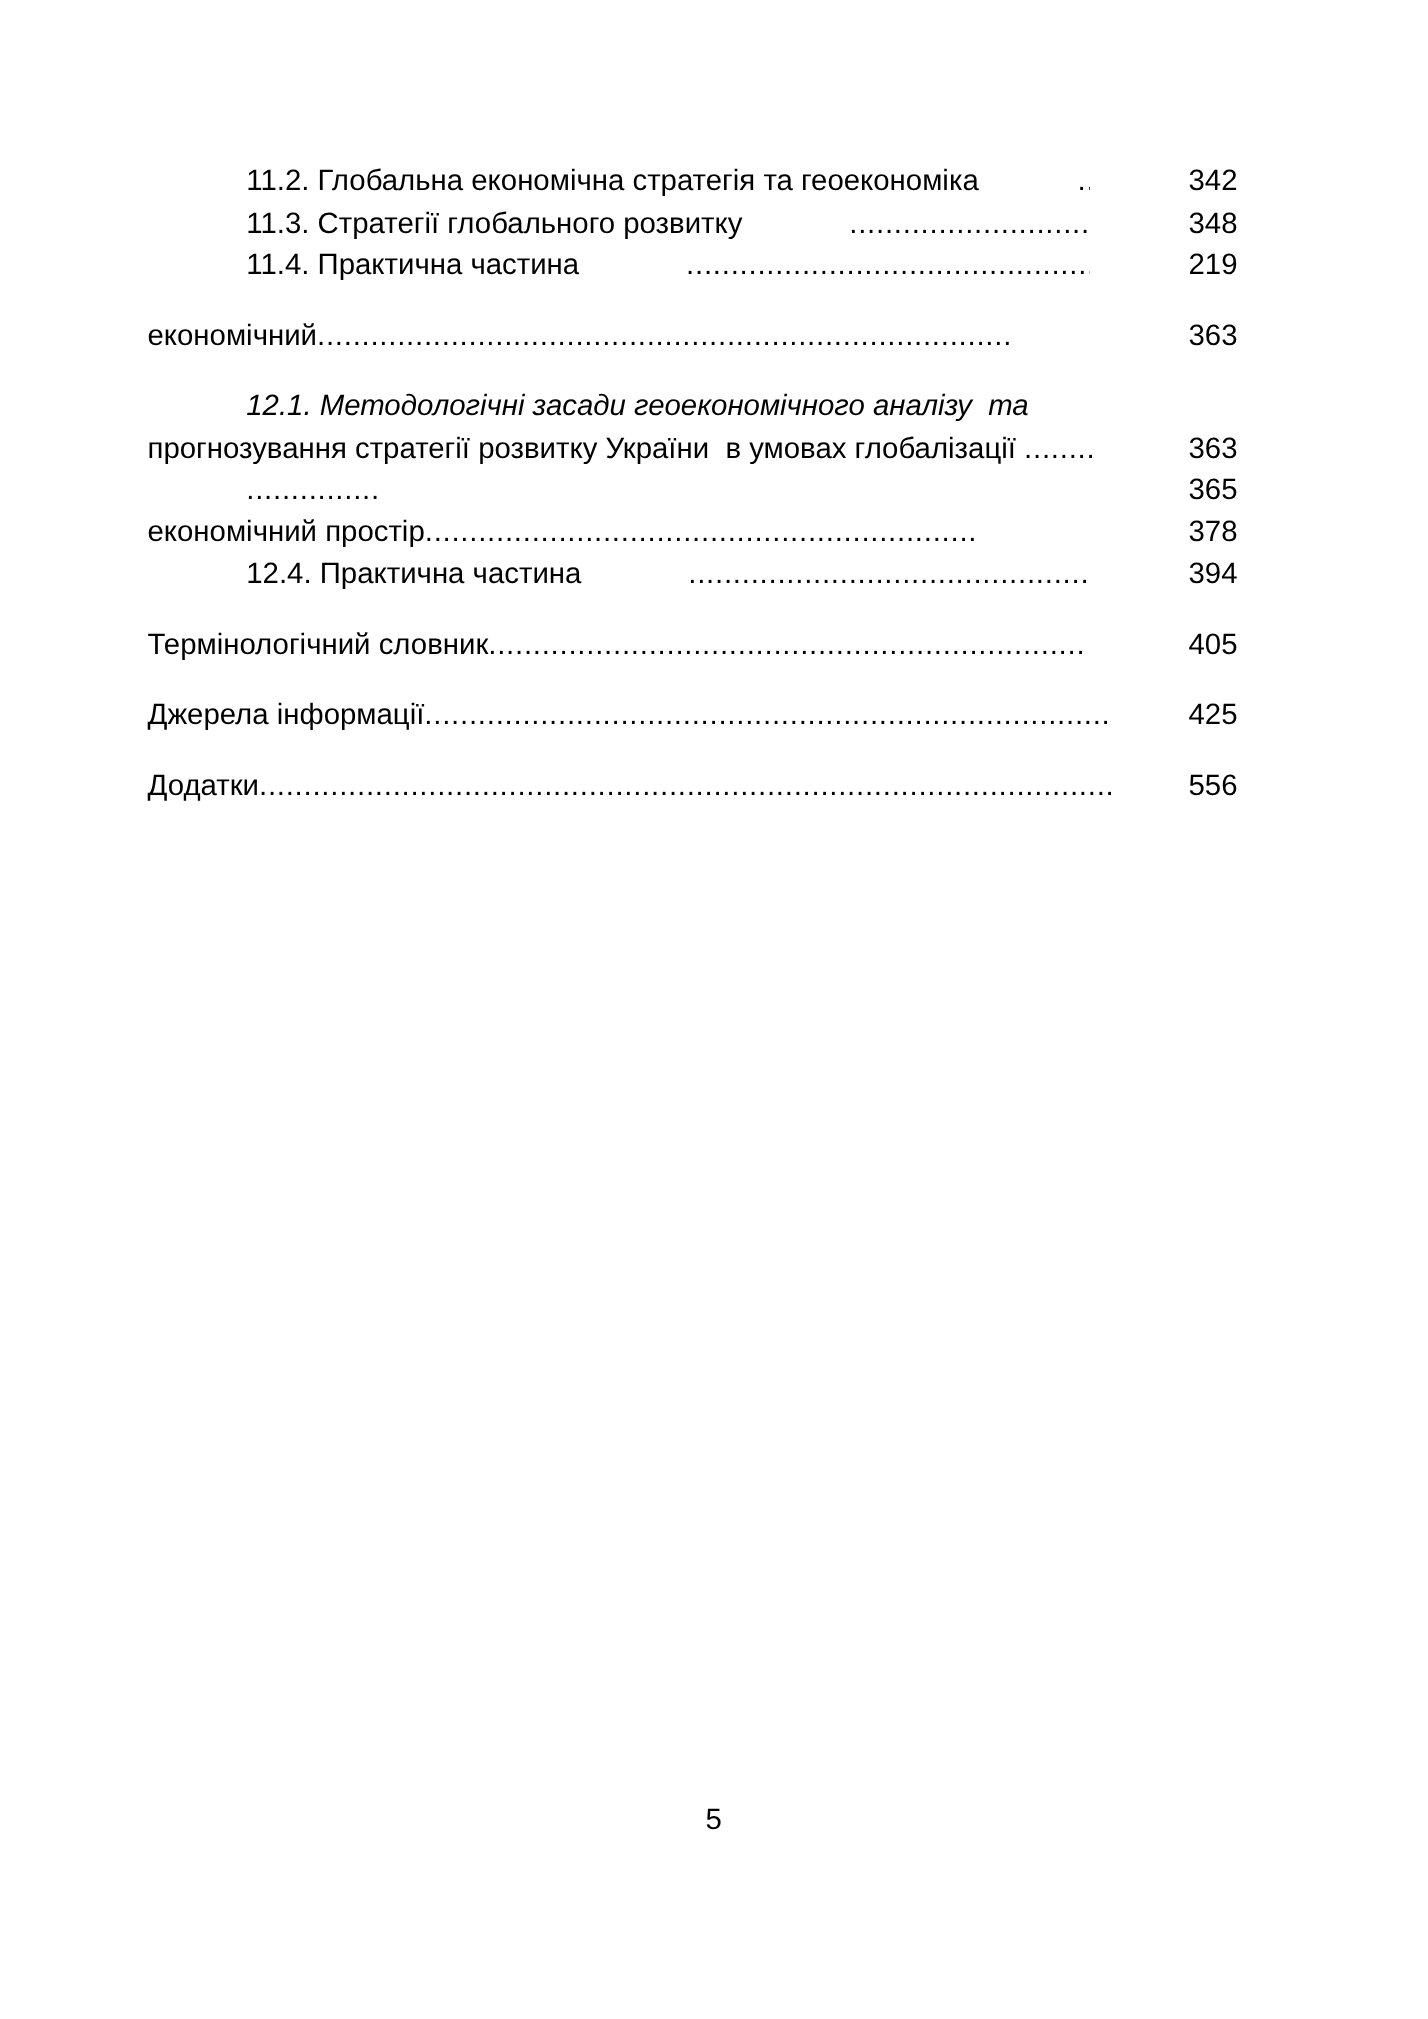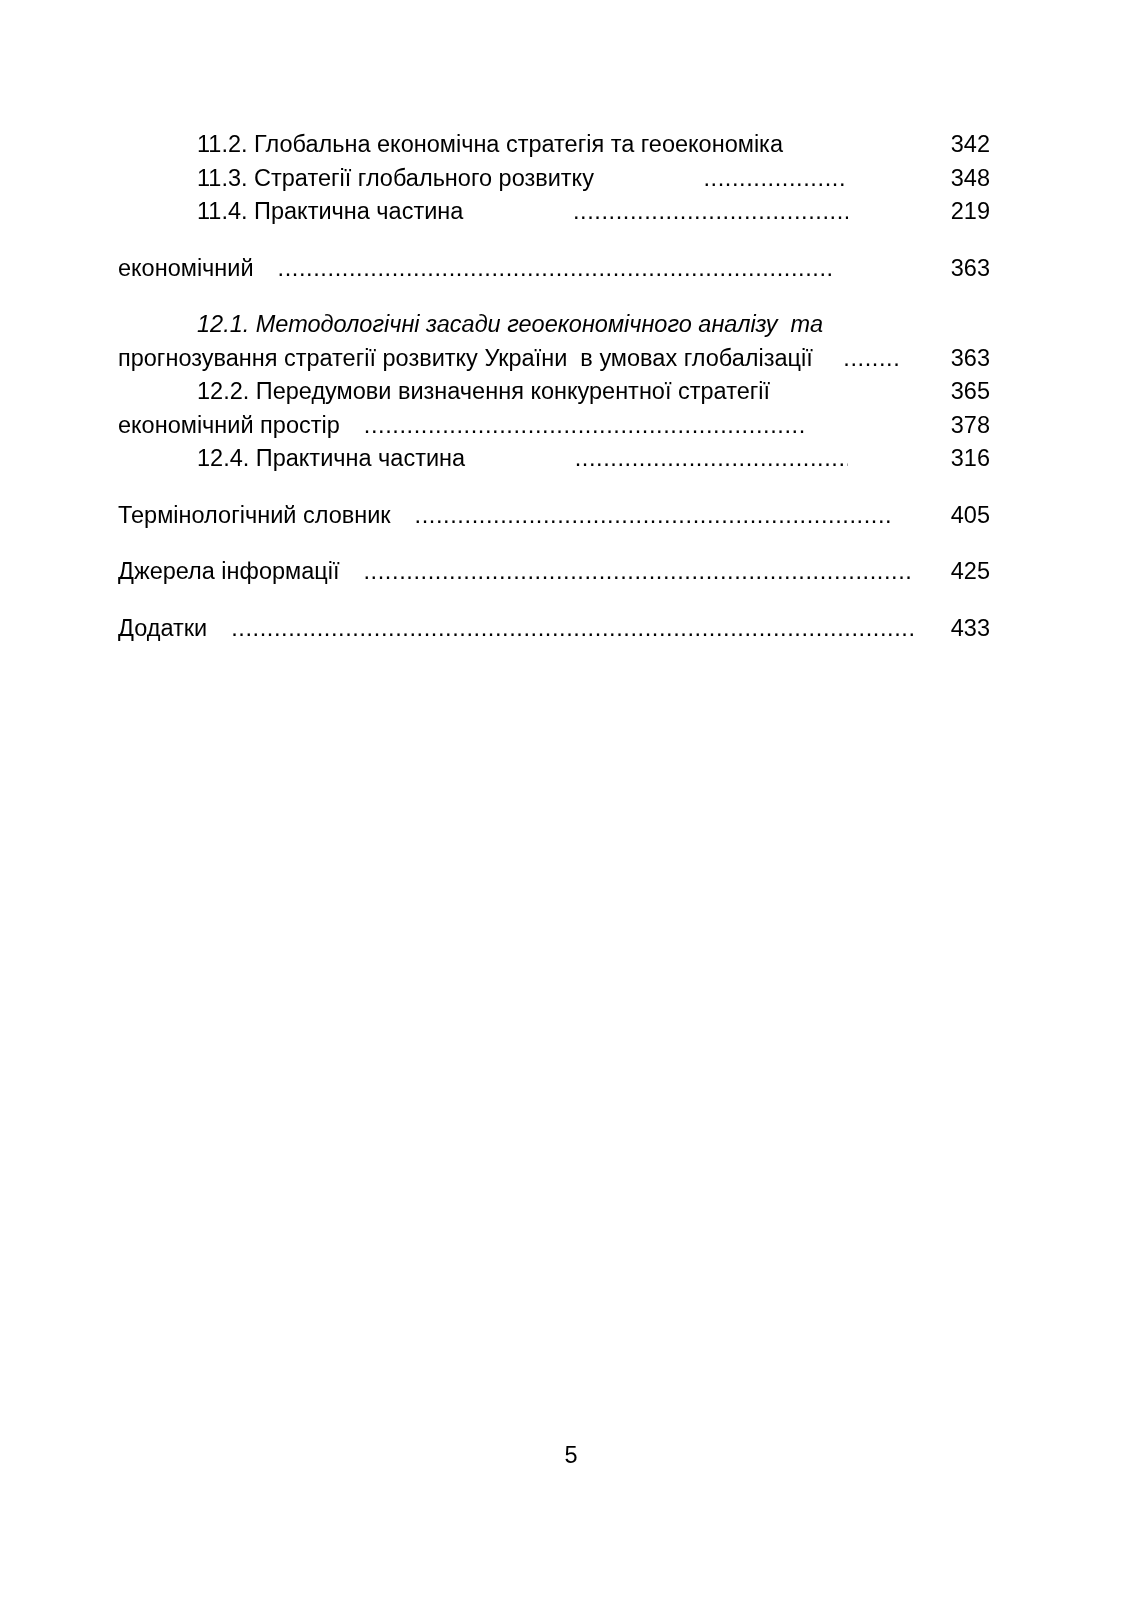--- a/index.html
+++ b/index.html
@@ -49,21 +49,20 @@
 
   .entry.spaced-top {
     margin-top: 23px;
   }
 
   
   .leader-line {
     display: flex;
     align-items: baseline;
     width: 100%;
-    gap: 24px;
   }
   .leader-line .lead-text {
     white-space: pre;
     flex: 0 0 auto;
   }
   .leader-line .dots {
     flex: 1 1 auto;
     overflow: hidden;
     white-space: nowrap;
     letter-spacing: 0.6px;
@@ -137,39 +136,38 @@
       <div class="wrapline" style="text-indent:79px;font-style:italic;">12.1. Методологічні засади геоекономічного аналізу  та</div>
       <div class="leader-line">
         <span class="lead-text">прогнозування стратегії розвитку України  в умовах глобалізації </span>
         <span class="dots">........</span>
         <span class="pagenum">363</span>
       </div>
     </div>
 
     <div class="entry indent">
       <div class="leader-line">
-        <span class="lead-text">12.2. Передумови визначення конкурентної стратегії</span>
         <span class="dots">...............</span>
         <span class="pagenum">365</span>
       </div>
     </div>
 
     <div class="entry">
       <div class="leader-line">
         <span class="lead-text">економічний простір</span>
         <span class="dots">..............................................................</span>
         <span class="pagenum">378</span>
       </div>
     </div>
 
     <div class="entry indent">
       <div class="leader-line">
         <span class="lead-text">12.4. Практична частина </span>
         <span class="dots">...................................................</span>
-        <span class="pagenum">316</span>
+        <span class="pagenum">394</span>
       </div>
     </div>
 
     <div class="entry spaced-top">
       <div class="leader-line">
         <span class="lead-text">Термінологічний словник</span>
         <span class="dots">...................................................................</span>
         <span class="pagenum">405</span>
       </div>
     </div>
@@ -179,21 +177,21 @@
         <span class="lead-text">Джерела інформації</span>
         <span class="dots">.............................................................................</span>
         <span class="pagenum">425</span>
       </div>
     </div>
 
     <div class="entry spaced-top">
       <div class="leader-line">
         <span class="lead-text">Додатки</span>
         <span class="dots">................................................................................................</span>
-        <span class="pagenum">433</span>
+        <span class="pagenum">556</span>
       </div>
     </div>
 
   </div>
 
   <div class="footer">
     <span>5</span>
   </div>
 
 </div>

